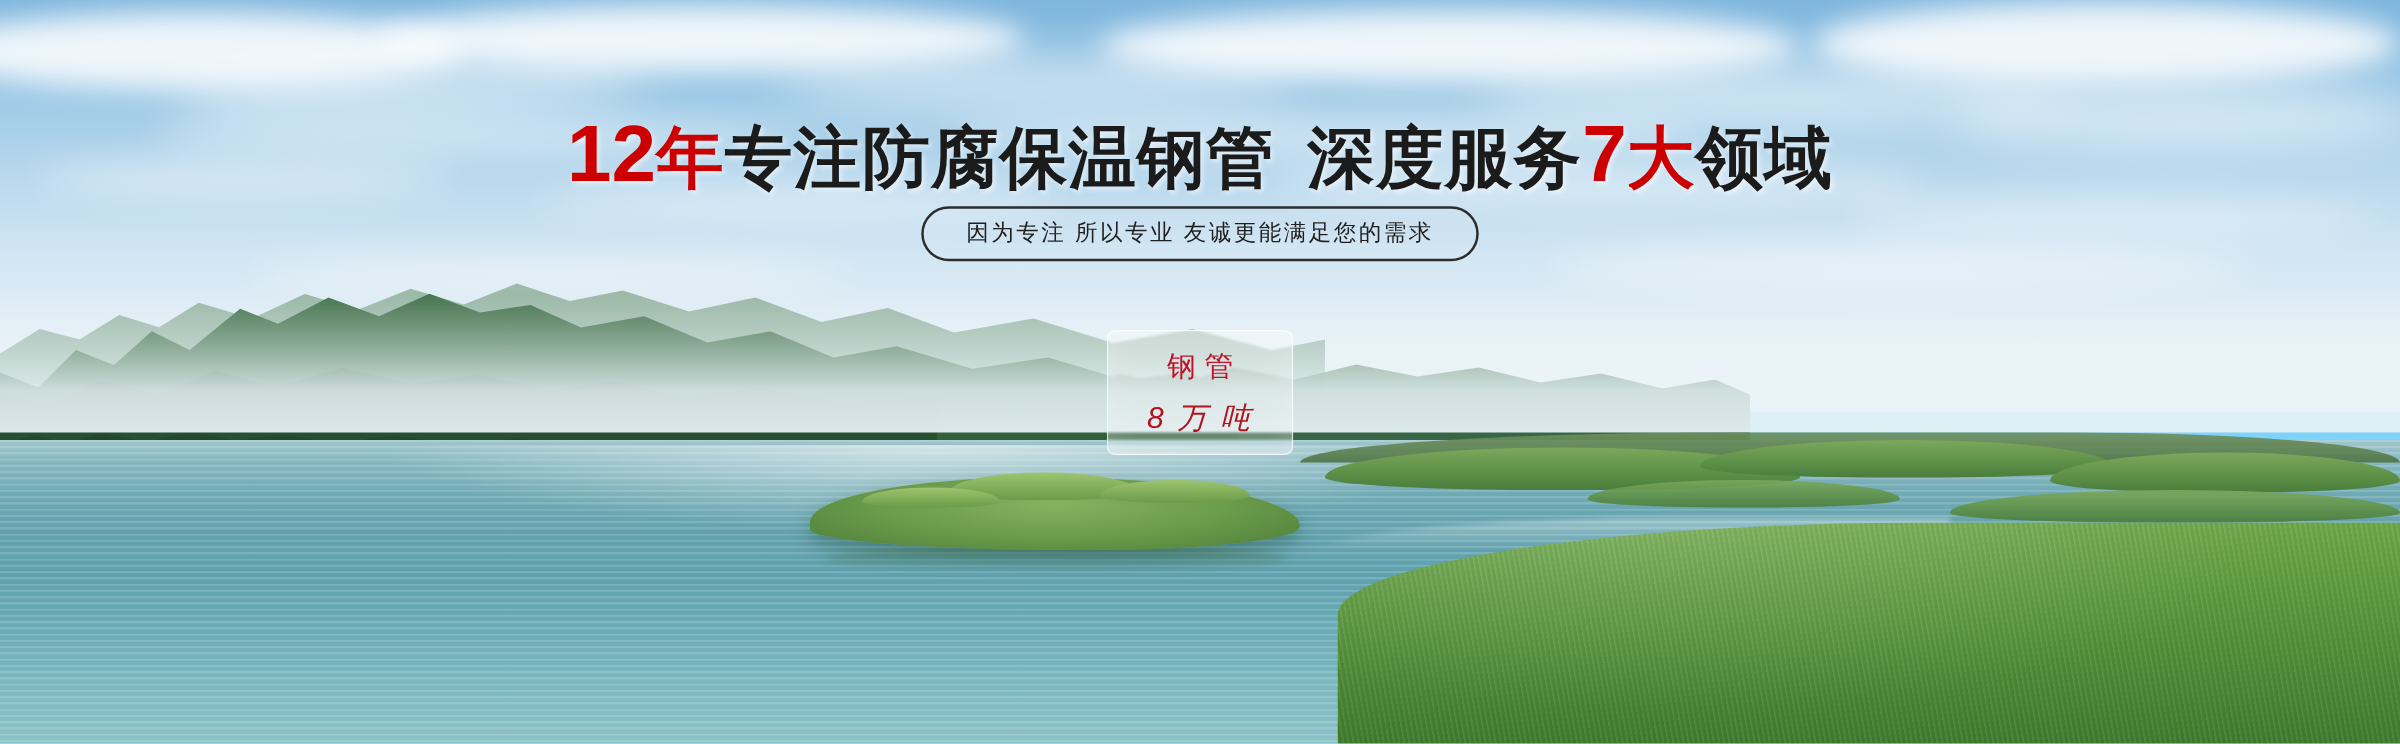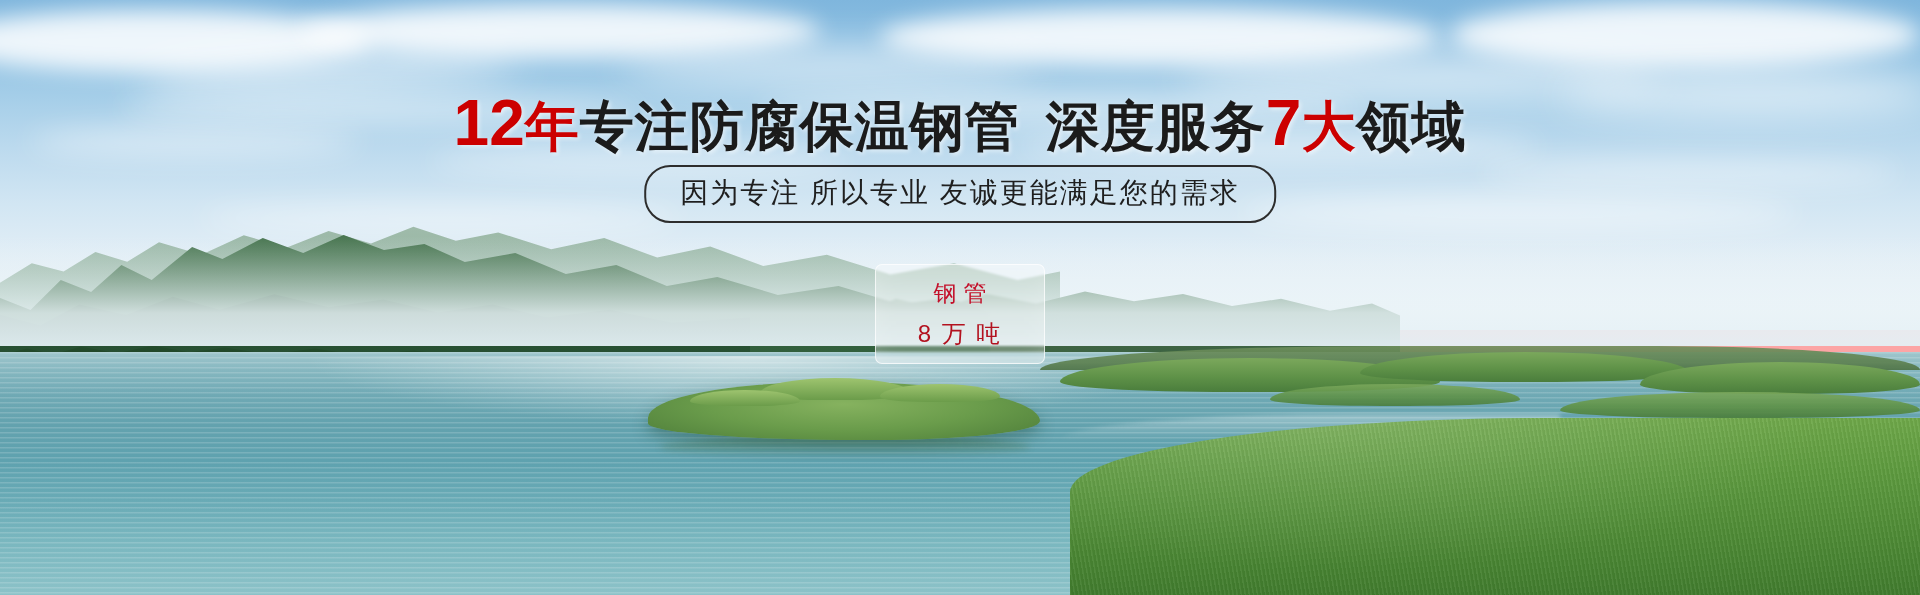--- a/index.html
+++ b/index.html
@@ -6,21 +6,21 @@
   html, body {
     width: 1920px; height: 595px;
     overflow: hidden;
     font-family: "Liberation Sans", "DejaVu Sans", sans-serif;
   }
 
   .banner {
     position: relative;
     width: 1920px; height: 595px;
     overflow: hidden;
-    background: #fca5a5;
+    background: #7dd3fc;
   }
 
   
   .sky {
     position: absolute; left: 0; top: 0; width: 1920px; height: 330px;
     background:
       linear-gradient(to bottom,
         #7fb6dd 0%,
         #8cbfe2 12%,
         #a3cde8 28%,
@@ -235,38 +235,38 @@
   .headline .gap { display: inline-block; width: 26px; }
 
   .subtitle-pill {
     position: absolute;
     left: 50%;
     transform: translateX(-50%);
     top: 165px;
     padding: 7px 34px 9px;
     border: 2px solid #2d2d2d;
     border-radius: 26px;
-    font-size: 28px;
+    font-size: 18px;
     letter-spacing: 2px;
     color: #1f1f1f;
     white-space: nowrap;
     background: rgba(255,255,255,0.06);
   }
 
   
   .cards {
     position: absolute;
     left: 50%;
     transform: translateX(-50%);
     top: 264px;
     display: flex;
     gap: 8px;
   }
   .card {
-    width: 170px;
+    width: 149px;
     height: 100px;
     border: 1px solid rgba(255,255,255,0.75);
     border-radius: 7px;
     background: rgba(255,255,255,0.26);
     backdrop-filter: blur(1px);
     display: flex;
     flex-direction: column;
     align-items: center;
     justify-content: center;
     gap: 9px;
@@ -277,20 +277,21 @@
     color: #c3102a;
     letter-spacing: 7px;
     text-indent: 7px;
     font-weight: normal;
   }
   .card-value {
     font-size: 24px;
     color: #b3121f;
     letter-spacing: 2px;
     white-space: nowrap;
+    font-style: italic;
   }
   .card-value sup {
     font-size: 14px;
     vertical-align: super;
     letter-spacing: 0;
   }
 </style>
 </head>
 <body>
 

